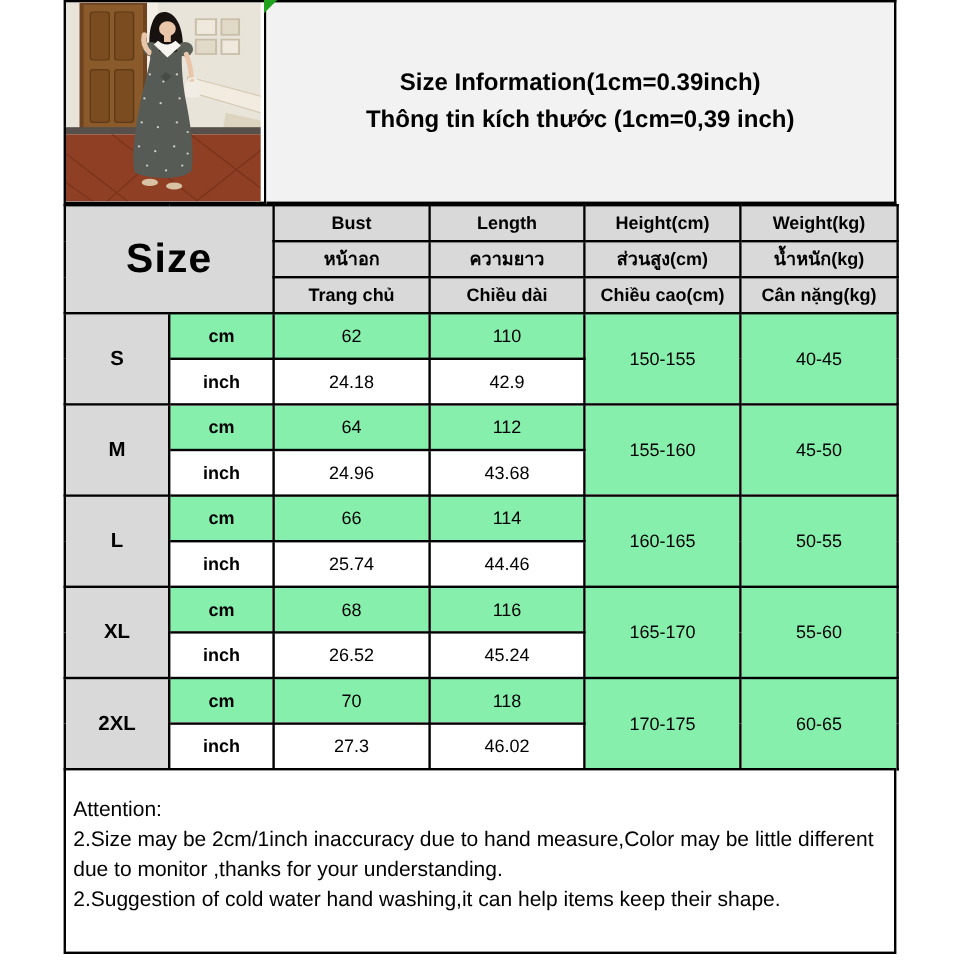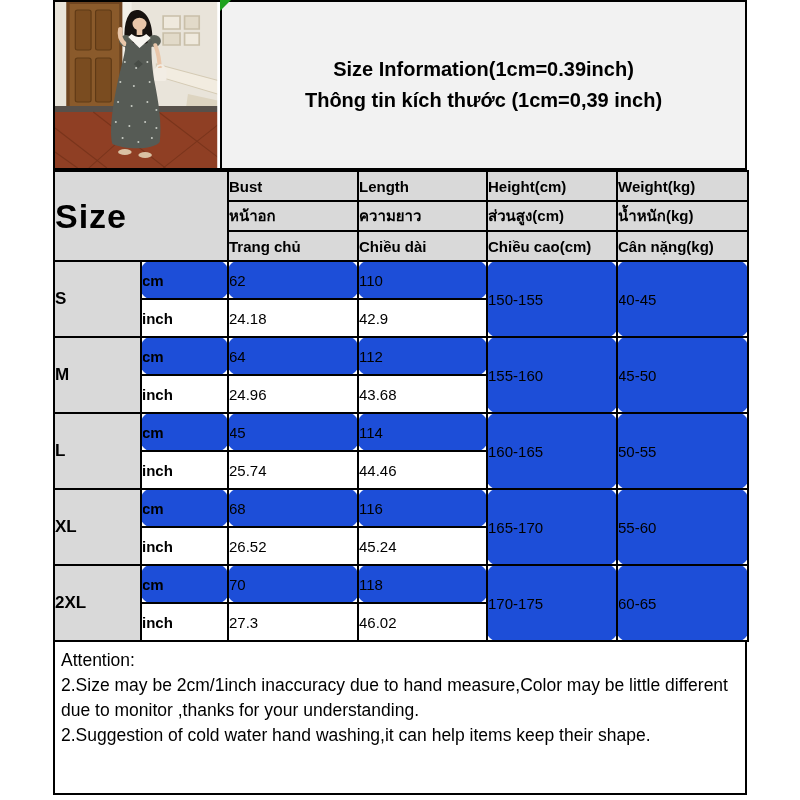--- a/index.html
+++ b/index.html
@@ -16,36 +16,36 @@
                 text-align:center; }
   .title-cell div { font-weight:bold; font-size:20px; line-height:31px; }
 
   
   .corner-marker { position:absolute; left:220px; top:0; width:0; height:0;
                    border-top:11px solid #1fa31f; border-right:11px solid transparent; }
 
   
   .size-table-wrap { position:absolute; left:53px; top:170px; width:694px; }
   table { width:694px; border-collapse:collapse; table-layout:fixed; }
-  th, td { border:2px solid #000; text-align:left; vertical-align:middle;
+  th, td { border:2px solid #000; text-align:center; vertical-align:middle;
            font-size:15px; padding:0; overflow:hidden;margin-top:36px; }
   thead tr { height:30px; }
   tbody tr { height:38px; }
   thead th { font-weight:bold; }
   .c-gray  { background:#d9d9d9; }
-  .c-light { background:#1d4ed8;border-radius:10px; }
+  .c-light { background:#86efac; }
   .c-white { background:#ffffff; }
   .size-big { font-size:34px; font-weight:bold; letter-spacing:1px; }
   .size-letter { font-weight:bold; font-size:17px; }
   .unit { font-weight:bold; }
   td { font-weight:normal; }
 
   
   .attention { position:absolute; left:53px; top:640px; width:694px; height:155px;
-               border:2px solid #000; background:#fff; padding:6px 8px 0 6px;
+               border:2px solid #000; background:#fff; padding:20px 8px 0 6px;
                font-size:17.5px; line-height:1.42; }
 </style>
 </head>
 <body>
 
 <div class="sheet">
 
   <div class="top-section">
     <div class="photo-cell">
 
@@ -190,21 +190,21 @@
             <td class="c-light" rowspan="2">45-50</td>
           </tr>
           <tr>
             <td class="c-white unit">inch</td>
             <td class="c-white">24.96</td>
             <td class="c-white">43.68</td>
           </tr>
           <tr>
             <th class="c-gray size-letter" rowspan="2">L</th>
             <td class="c-light unit">cm</td>
-            <td class="c-light">45</td>
+            <td class="c-light">66</td>
             <td class="c-light">114</td>
             <td class="c-light" rowspan="2">160-165</td>
             <td class="c-light" rowspan="2">50-55</td>
           </tr>
           <tr>
             <td class="c-white unit">inch</td>
             <td class="c-white">25.74</td>
             <td class="c-white">44.46</td>
           </tr>
           <tr>

